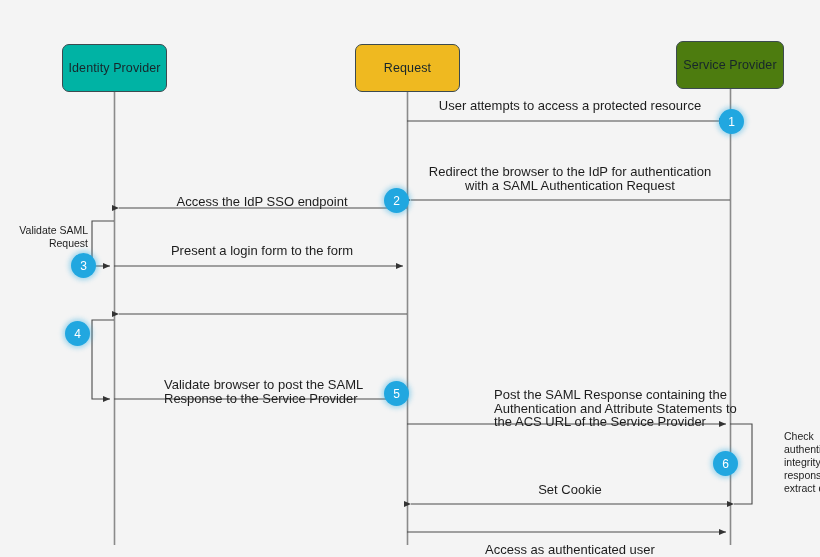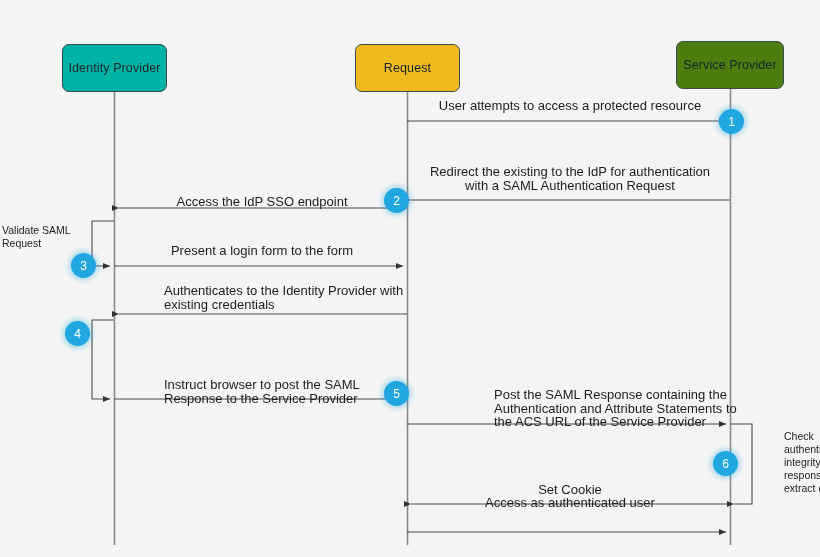--- a/index.html
+++ b/index.html
@@ -49,21 +49,21 @@
   .msg-label.left   { text-align: left; }
 
   
   .note {
     position: absolute;
     color: #1d1d1d;
     font-size: 10.5px;
     line-height: 13px;
     white-space: pre-line;
   }
-  .note.right { text-align: left; }
+  .note.right { text-align: right; }
   .note.left  { text-align: left; }
 
   
   .badge {
     position: absolute;
     width: 25px;
     height: 25px;
     border-radius: 50%;
     background: #21a7e0;
     color: #ffffff;
@@ -121,40 +121,38 @@
   <div class="participant" style="left:355px; top:44px; width:105px; height:48px; background:#efb920;">
     <span>Request</span>
   </div>
 
   <div class="participant" style="left:676px; top:41px; width:108px; height:48px; background:#4d7c0f;">
     <span>Service Provider</span>
   </div>
 
   <div class="msg-label center" style="left:415px; top:99px; width:310px;">User attempts to access a protected resource</div>
 
-  <div class="msg-label center" style="left:415px; top:165px; width:310px;">Redirect the existing to the IdP for authentication
+  <div class="msg-label center" style="left:415px; top:165px; width:310px;">Redirect the browser to the IdP for authentication
 with a SAML Authentication Request</div>
 
   <div class="msg-label center" style="left:122px; top:195px; width:280px;">Access the IdP SSO endpoint</div>
 
   <div class="msg-label center" style="left:122px; top:244px; width:280px;">Present a login form to the form</div>
 
-  <div class="msg-label left" style="left:164px; top:284px; width:240px;">Authenticates to the Identity Provider with
-existing credentials</div>
 
-  <div class="msg-label left" style="left:164px; top:378px; width:240px;">Instruct browser to post the SAML
+  <div class="msg-label left" style="left:164px; top:378px; width:240px;">Validate browser to post the SAML
 Response to the Service Provider</div>
 
   <div class="msg-label left" style="left:494px; top:388px; width:260px;">Post the SAML Response containing the
 Authentication and Attribute Statements to
 the ACS URL of the Service Provider</div>
 
   <div class="msg-label center" style="left:415px; top:483px; width:310px;">Set Cookie</div>
 
-  <div class="msg-label center" style="left:415px; top:496px; width:310px;">Access as authenticated user</div>
+  <div class="msg-label center" style="left:415px; top:543px; width:310px;">Access as authenticated user</div>
 
   <div class="note right" style="left:2px; top:224px; width:86px;">Validate SAML
 Request</div>
 
 
   <div class="note left" style="left:744px; top:430px; width:74px;margin-left:40px;">Check
 authenticity /
 integrity of the
 response and
 extract details</div>

